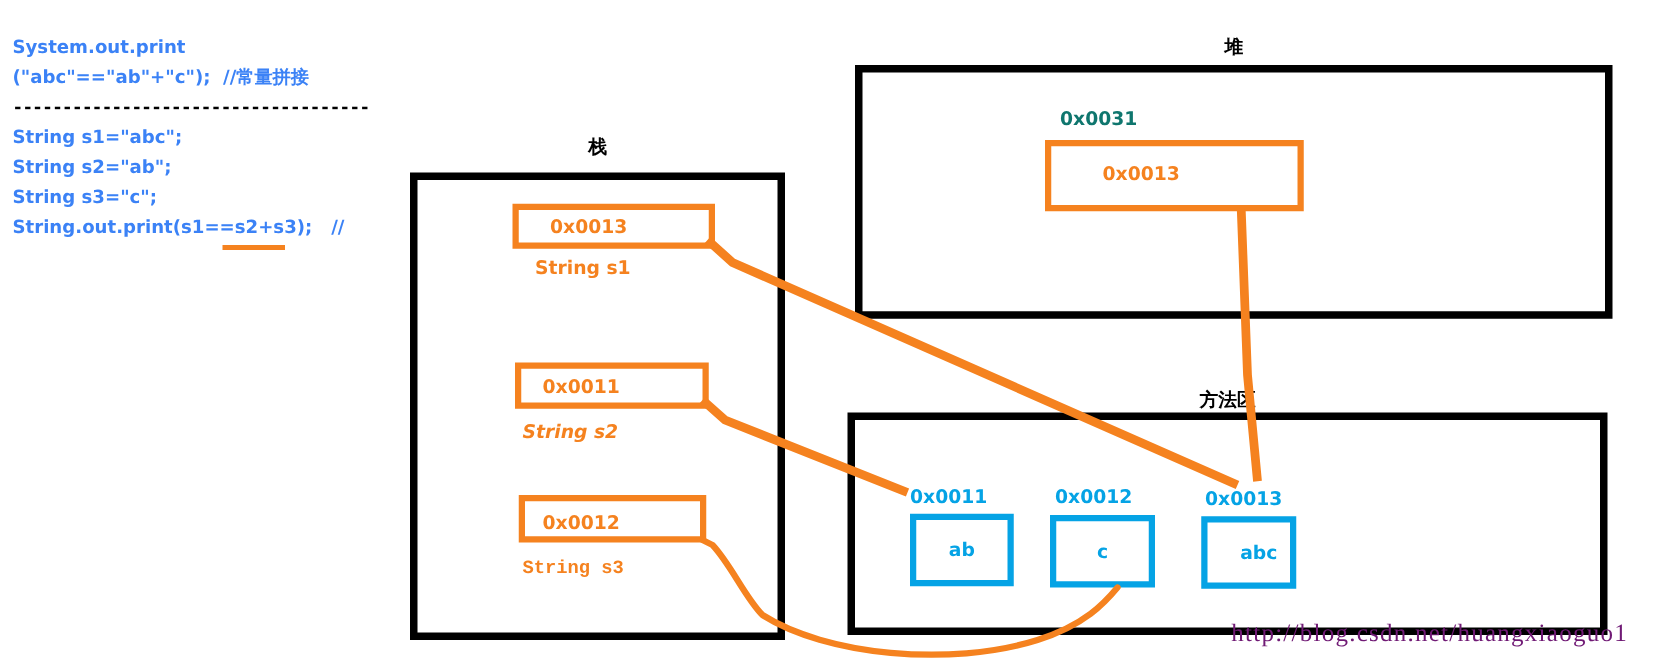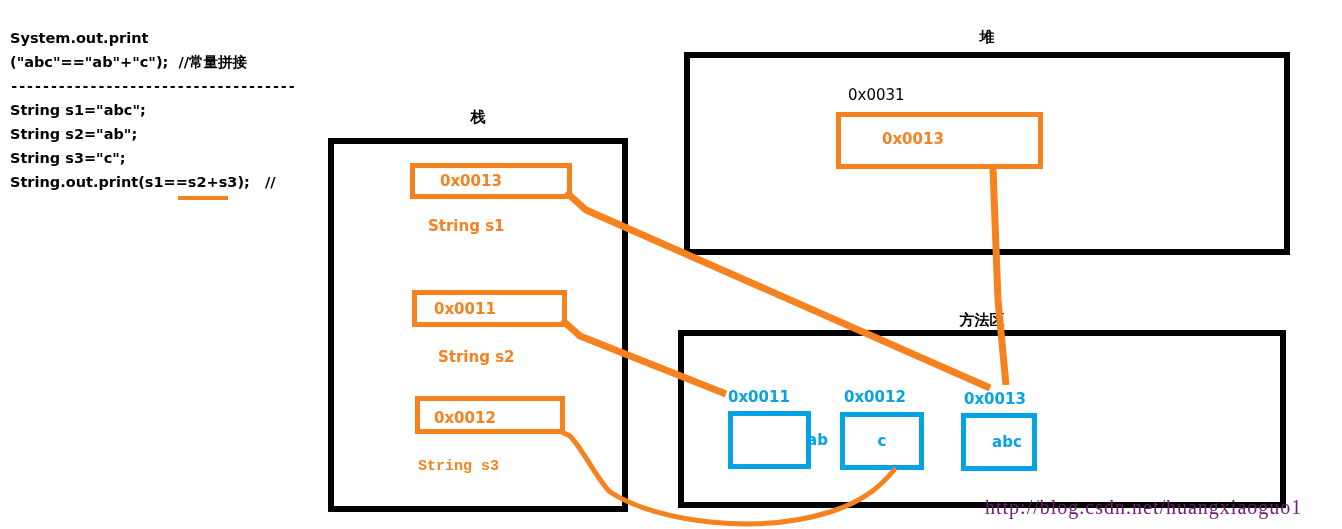--- a/index.html
+++ b/index.html
@@ -22,21 +22,21 @@
   #code-panel {
     position: absolute;
     left: 10px;
     top: 26px;
     width: 290px;
   }
   .code-line {
     font-family: "DejaVu Sans", sans-serif;
     font-weight: bold;
     font-size: 14.5px;
-    color: #000000;
+    color: #3b82f6;
     line-height: 24px;
     white-space: pre;
   }
   #code-divider {
     height: 24px;
     line-height: 24px;
     font-family: "DejaVu Sans Mono", monospace;
     font-size: 14px;
     font-weight: bold;
     letter-spacing: -0.5px;
@@ -84,28 +84,27 @@
     color: #F5821F;
     white-space: nowrap;
   }
   .slot-caption {
     position: absolute;
     font-family: "DejaVu Sans", sans-serif;
     font-weight: bold;
     font-size: 15px;
     color: #F5821F;
     white-space: nowrap;
-    margin-top: 12px;
   }
   .slot-toplabel {
     position: absolute;
     font-family: "DejaVu Sans", sans-serif;
-    font-weight: normal;
-    font-size: 15px;
-    color: #000000;
+    font-weight: bold;
+    font-size: 15px;
+    color: #0f766e;
     white-space: nowrap;
   }
 
   
   .pool-box {
     position: absolute;
     border: 5px solid #05A3E5;
     box-sizing: border-box;
     background: #ffffff;
   }
@@ -167,39 +166,39 @@
 
   <div class="region-title" style="left:328px; top:108px; width:300px;">栈</div>
   <div class="region-box" style="left:328px; top:138px; width:300px; height:374px;"></div>
 
   <div class="slot" style="left:410px; top:163px; width:162px; height:36px;"></div>
   <div class="slot-value" style="left:440px; top:172px;">0x0013</div>
   <div class="slot-caption" style="left:428px; top:205px;">String   s1</div>
 
   <div class="slot" style="left:412px; top:290px; width:155px; height:37px;"></div>
   <div class="slot-value" style="left:434px; top:300px;">0x0011</div>
-  <div class="slot-caption" style="left:438px; top:336px;">String   s2</div>
+  <div class="slot-caption" style="left:418px; top:336px;font-style:italic;">String   s2</div>
 
   <div class="slot" style="left:415px; top:396px; width:150px; height:38px;"></div>
   <div class="slot-value" style="left:434px; top:409px;">0x0012</div>
   <div class="slot-caption" style="left:418px; top:446px;font-family:Liberation Mono, monospace;">String   s3</div>
 
   <div class="region-title" style="left:684px; top:28px; width:606px;">堆</div>
   <div class="region-box" style="left:684px; top:52px; width:606px; height:203px;"></div>
 
   <div class="slot-toplabel" style="left:848px; top:86px;">0x0031</div>
   <div class="slot" style="left:836px; top:112px; width:207px; height:57px;"></div>
   <div class="slot-value" style="left:882px; top:130px;">0x0013</div>
 
   <div class="region-title" style="left:678px; top:311px; width:608px;">方法区</div>
   <div class="region-box" style="left:678px; top:330px; width:608px; height:178px;"></div>
 
   <div class="pool-addr" style="left:728px; top:388px;">0x0011</div>
   <div class="pool-box" style="left:728px; top:411px; width:83px; height:58px;"></div>
-  <div class="pool-text" style="left:728px; top:431px; width:83px;padding-left:48px;">ab</div>
+  <div class="pool-text" style="left:728px; top:431px; width:83px;">ab</div>
 
   <div class="pool-addr" style="left:844px; top:388px;">0x0012</div>
   <div class="pool-box" style="left:840px; top:412px; width:84px; height:58px;"></div>
   <div class="pool-text" style="left:840px; top:432px; width:84px;">c</div>
 
   <div class="pool-addr" style="left:964px; top:390px;">0x0013</div>
   <div class="pool-box" style="left:961px; top:413px; width:76px; height:58px;"></div>
   <div class="pool-text" style="left:961px; top:433px; width:92px;">abc</div>
 
   <svg id="connectors" viewBox="0 0 1342 529">

